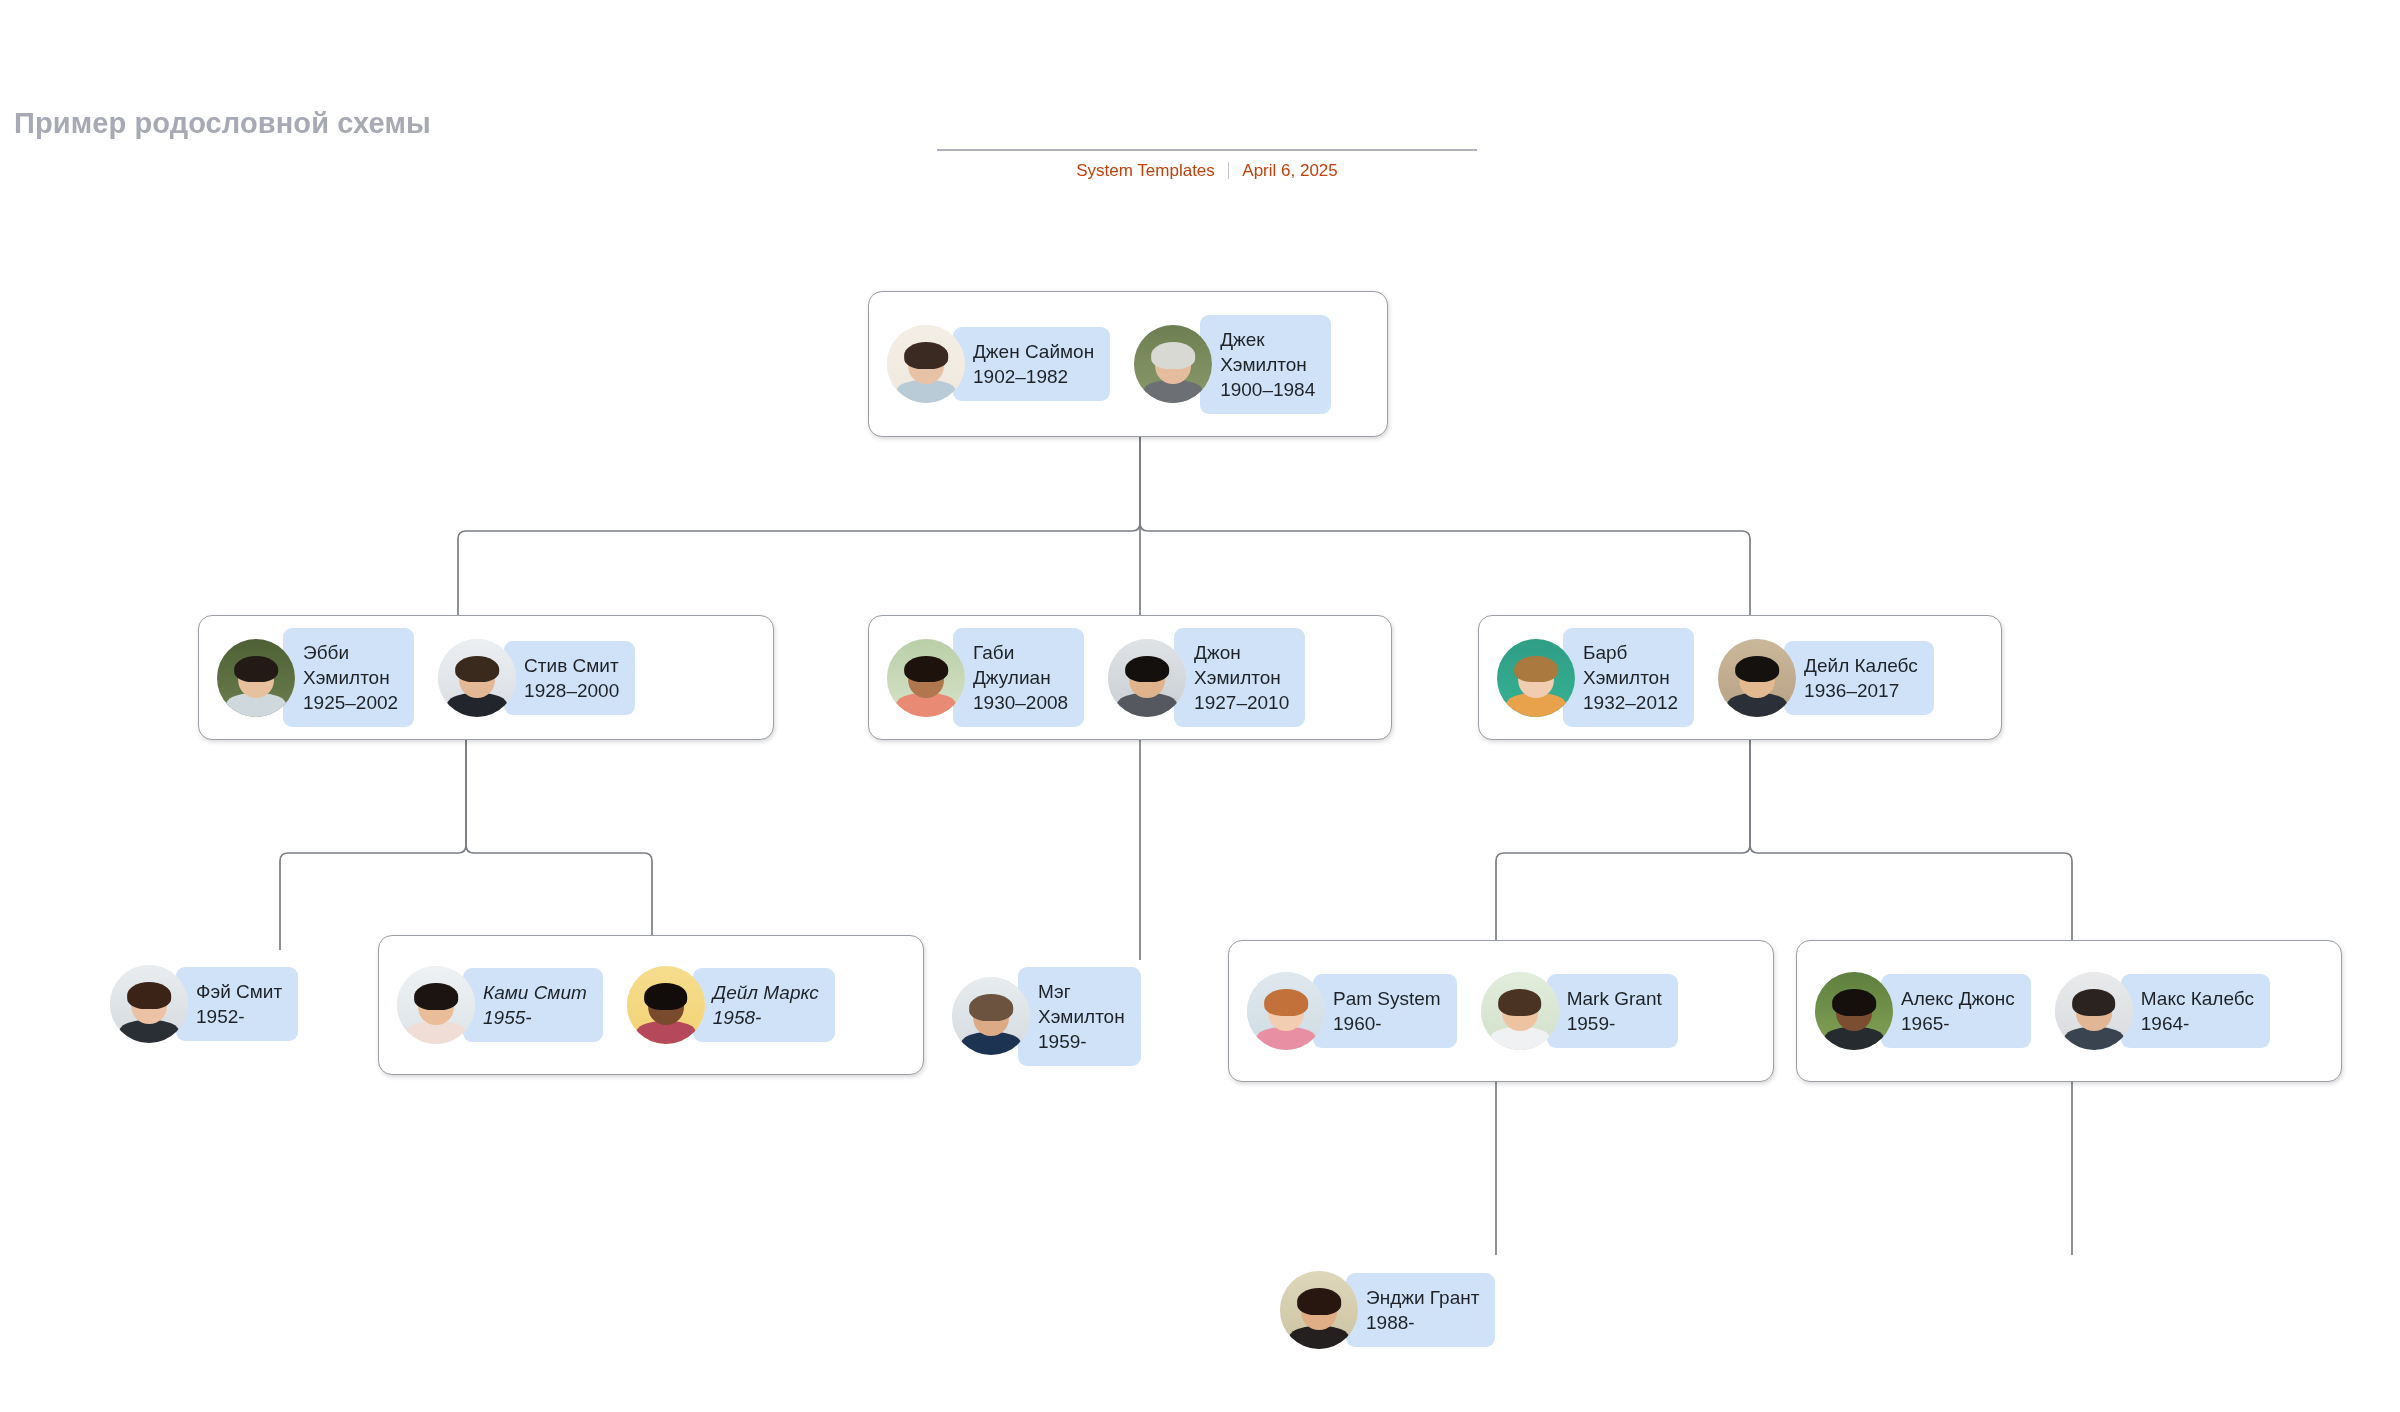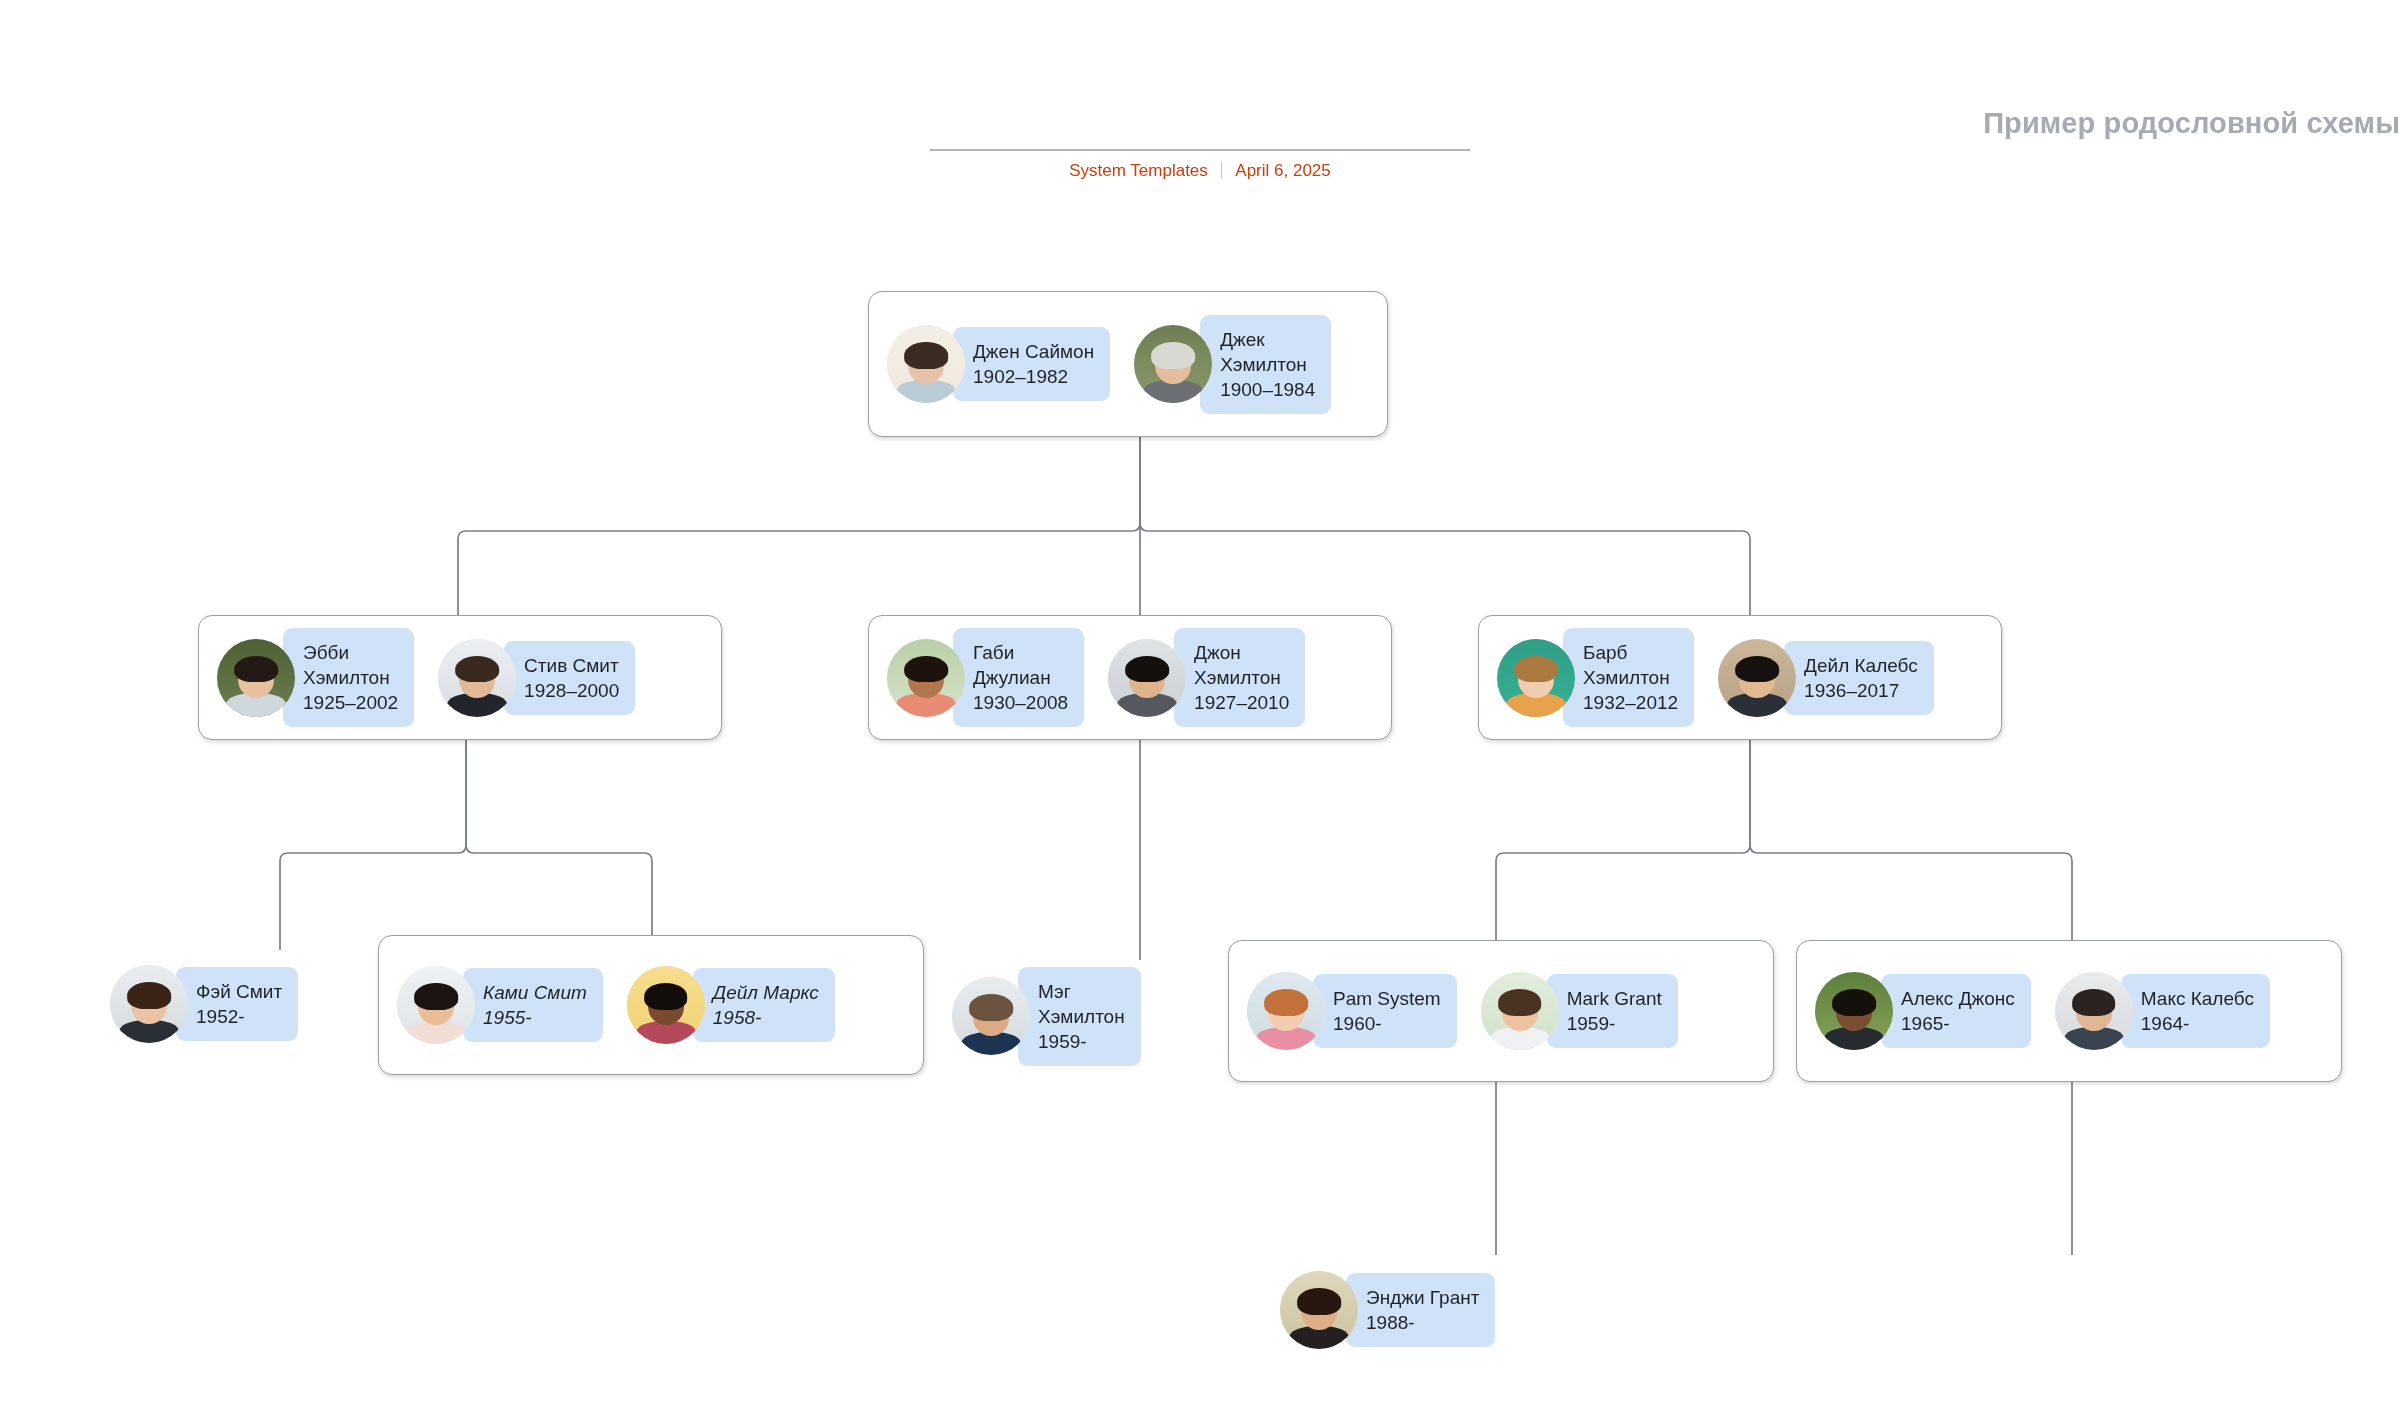--- a/index.html
+++ b/index.html
@@ -15,23 +15,23 @@
   #canvas {
     position: relative;
     width: 2400px;
     height: 1412px;
     background: #ffffff;
   }
 
   
   .header {
     position: absolute;
-    left: 0; right: 0;
+    left: 14px; right: 0;
     top: 105px;
-    text-align: right;
+    text-align: left;
   }
   .header-title {
     font-size: 29px;
     font-weight: bold;
     color: #a7aab5;
     letter-spacing: 0.1px;
     line-height: 36px;
   }
   .header-rule {
     width: 540px;
@@ -186,21 +186,21 @@
         <div class="hair" style="background:#d9d9d4"></div>
       </div>
       <div class="label">
         <span class="name">Джек
 Хэмилтон</span>
         <span class="years">1900–1984</span>
       </div>
     </div>
   </div>
 
-  <div class="card" style="left:198px; top:615px; width:524px; height:125px;">
+  <div class="card" style="left:198px; top:615px; width:576px; height:125px;">
     <div class="person">
       <div class="avatar">
         <div class="sky" style="background:linear-gradient(#4e6136,#6d7f4e)"></div>
         <div class="body" style="background:#cfd8dd"></div>
         <div class="head" style="background:#e7c09e"></div>
         <div class="hair" style="background:#231a15"></div>
       </div>
       <div class="label">
         <span class="name">Эбби
 Хэмилтон</span>

